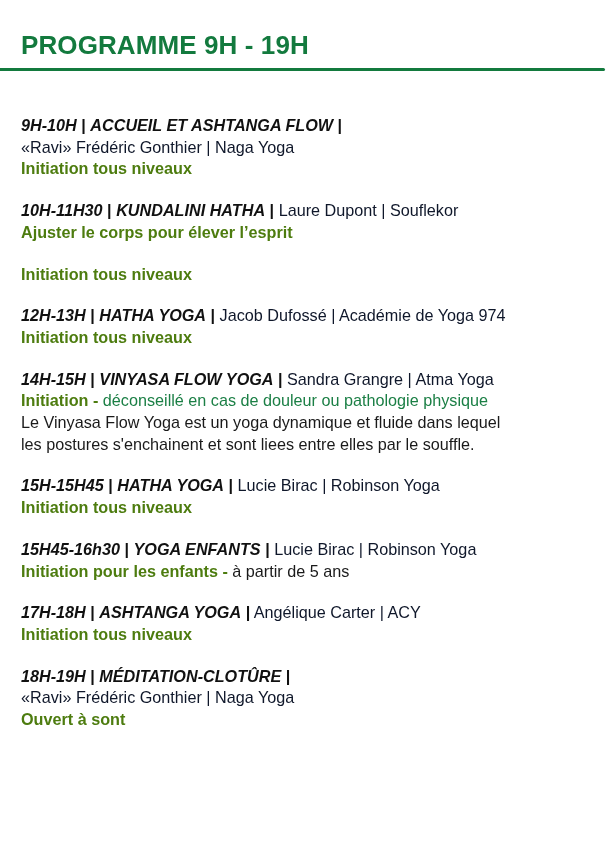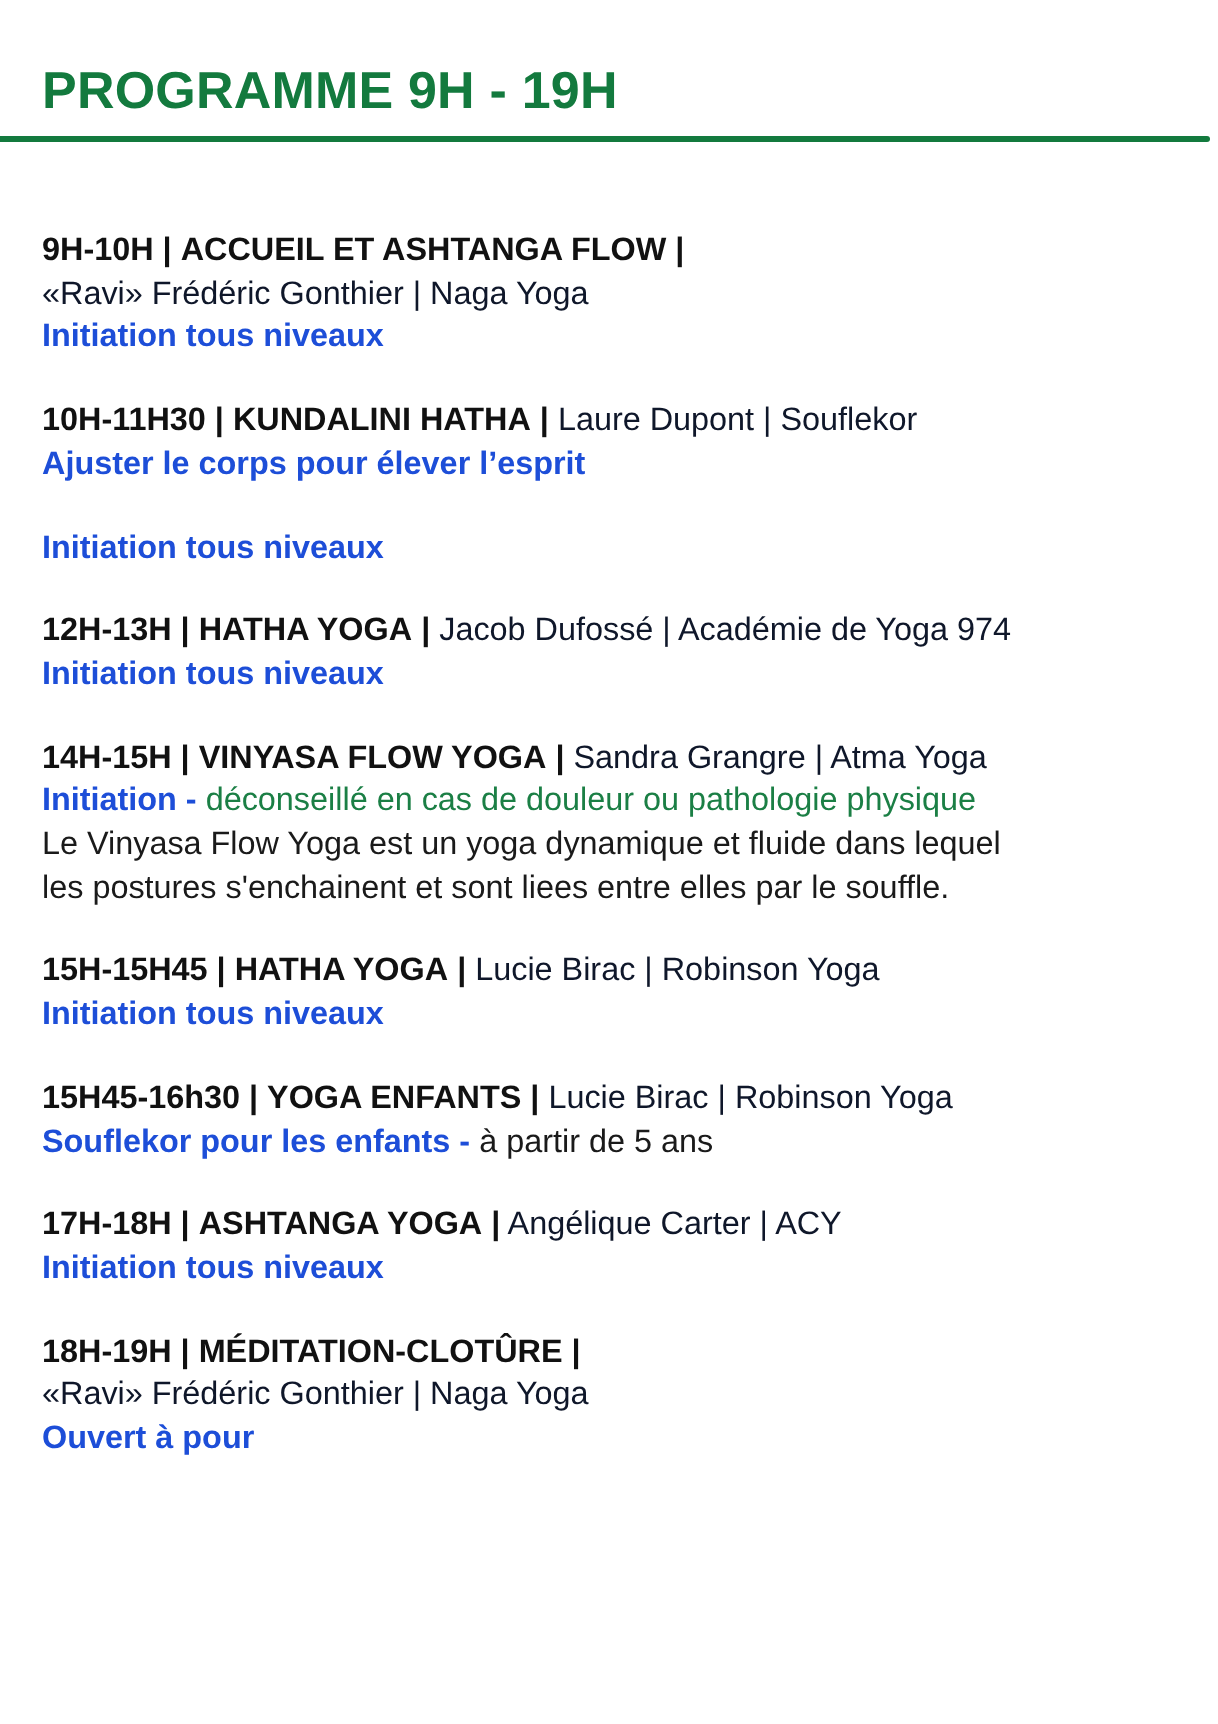--- a/index.html
+++ b/index.html
@@ -46,29 +46,30 @@
     }
     .line {
       font-size: 16.2px;
       line-height: 21.7px;
       white-space: nowrap;
     }
     .head .time,
     .head .title {
       font-weight: bold;
       color: #111111;
+      font-style: italic;
     }
     .head .sep-bold { font-weight: bold; }
     .normal {
       font-weight: normal;
       color: #0f172a;
     }
     .green-bold {
       font-weight: bold;
-      color: #1d4ed8;
+      color: #4d7c0f;
     }
     .green-normal {
       font-weight: normal;
       color: #1b7f45;
     }
     .dark-normal {
       font-weight: normal;
       color: #1a1a1a;
     }
   </style>
@@ -146,21 +147,21 @@
 
   <div class="session">
     <div class="line head">
       <span class="time">15H45-16h30</span>
       <span class="sep-bold">|</span>
       <span class="title">YOGA ENFANTS</span>
       <span class="sep-bold">|</span>
       <span class="normal">Lucie Birac | Robinson Yoga</span>
     </div>
     <div class="line">
-      <span class="green-bold">Souflekor pour les enfants -</span>
+      <span class="green-bold">Initiation pour les enfants -</span>
       <span class="dark-normal">à partir de 5 ans</span>
     </div>
   </div>
 
   <div class="session">
     <div class="line head">
       <span class="time">17H-18H</span>
       <span class="sep-bold">|</span>
       <span class="title">ASHTANGA YOGA</span>
       <span class="sep-bold">|</span>
@@ -170,16 +171,16 @@
   </div>
 
   <div class="session">
     <div class="line head">
       <span class="time">18H-19H</span>
       <span class="sep-bold">|</span>
       <span class="title">MÉDITATION-CLOTÛRE</span>
       <span class="sep-bold">|</span>
     </div>
     <div class="line normal">«Ravi» Frédéric Gonthier | Naga Yoga</div>
-    <div class="line green-bold">Ouvert à pour</div>
+    <div class="line green-bold">Ouvert à sont</div>
   </div>
 
 </div>
 
 </body></html>

